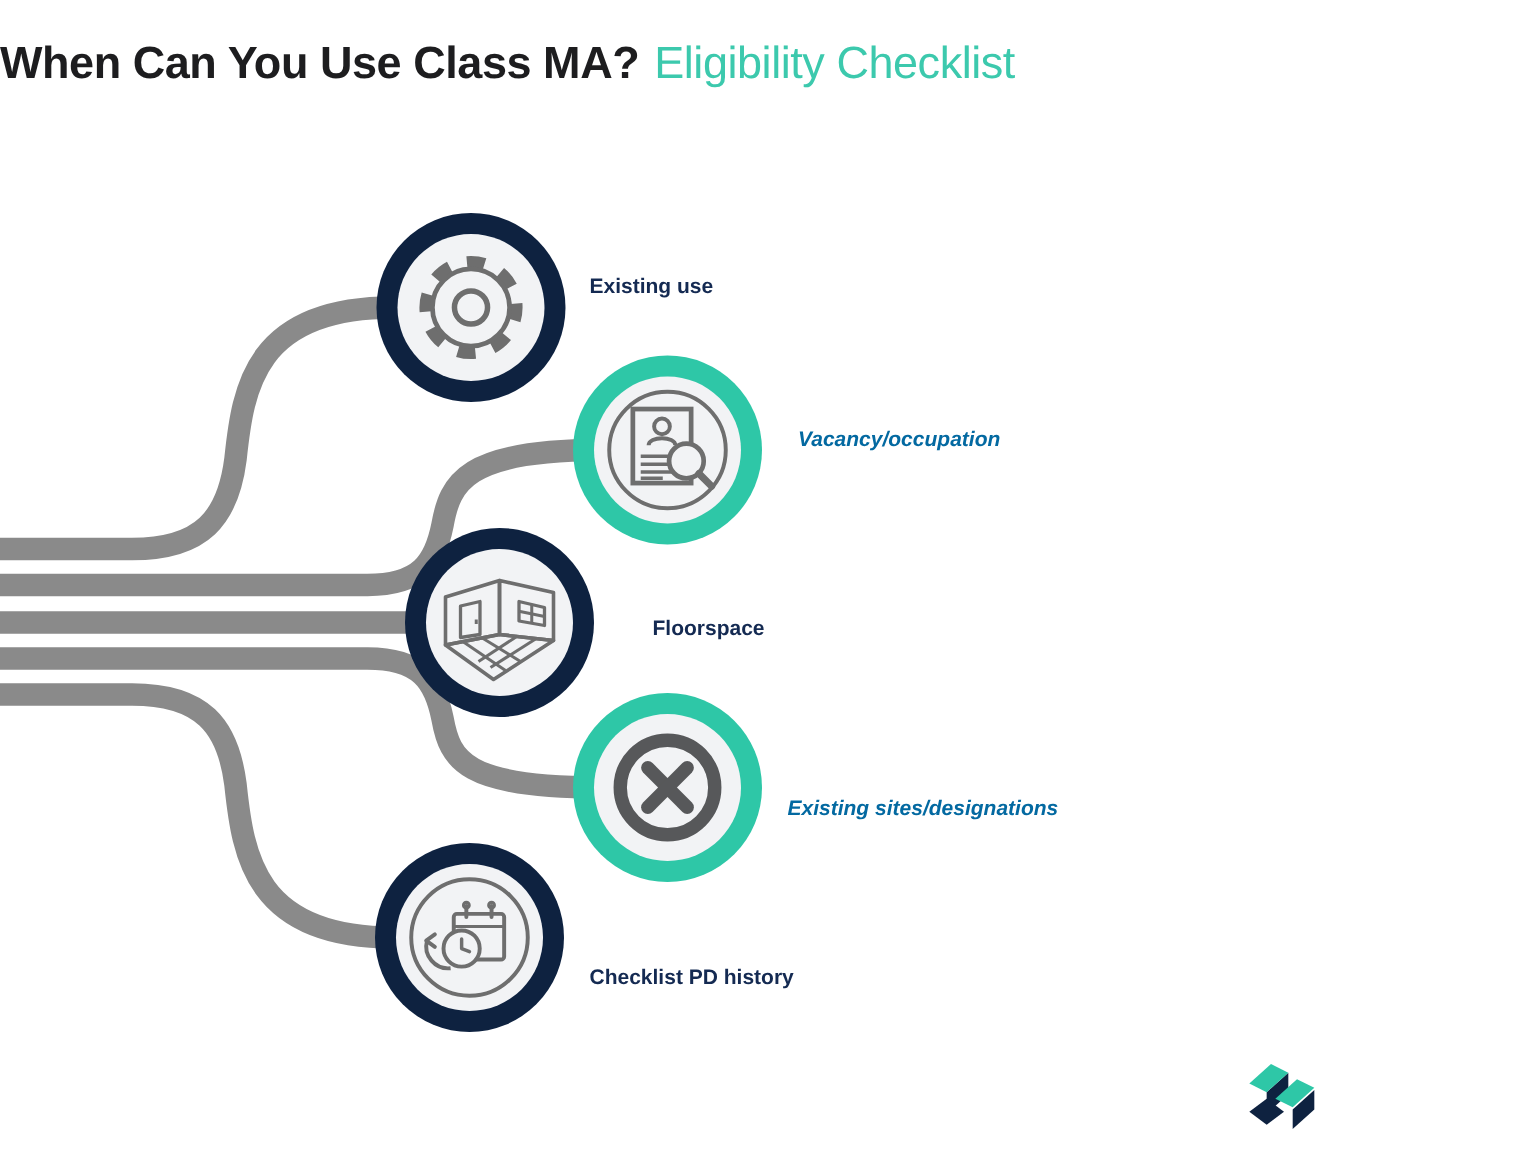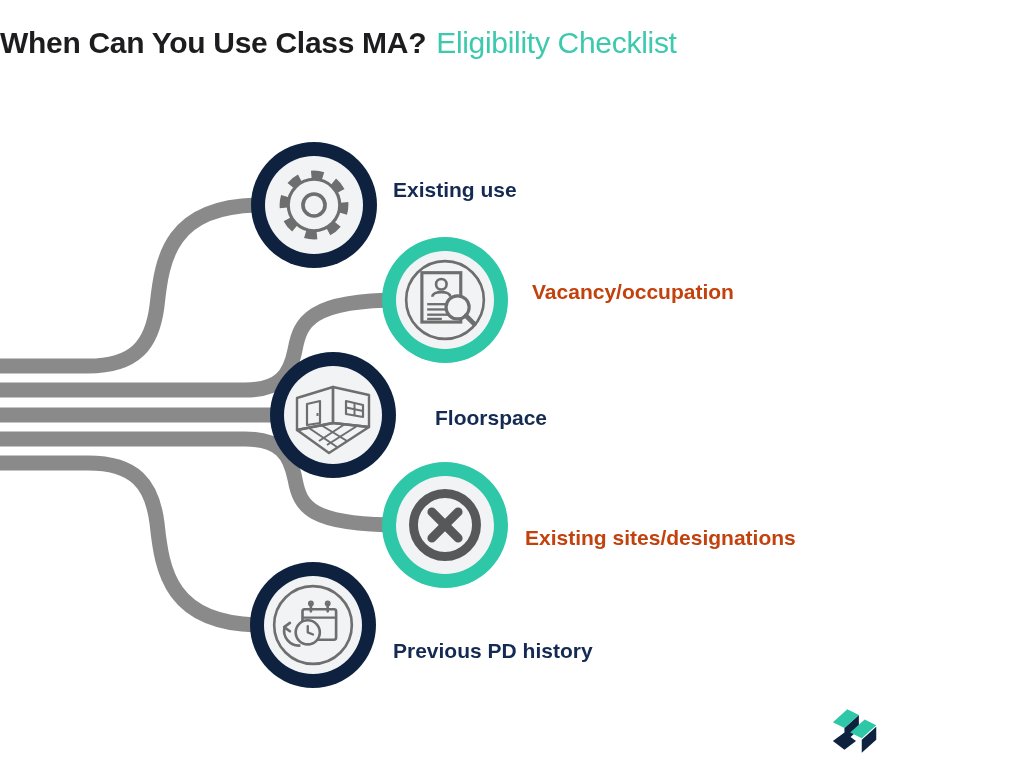--- a/index.html
+++ b/index.html
@@ -22,24 +22,24 @@
         display:flex;align-items:center;justify-content:center;}
   .node.navy{background:#0e2240;}
   .node.teal{background:#2ec7a7;}
   .node .disc{width:98px;height:98px;border-radius:50%;background:#f2f3f5;
         display:flex;align-items:center;justify-content:center;}
   .icon-svg{display:block;}
   .icon-svg *{stroke:#6e6e6e;fill:none;}
   .icon-svg .dark{stroke:#57585a;}
   .icon-svg .fillglass{fill:#f2f3f5;}
   
-  .label{position:absolute;font-weight:700;font-size:21px;white-space:nowrap;
+  .label{position:absolute;font-weight:700;font-size:14px;white-space:nowrap;
          transform:translateY(-50%);}
   .label.navy{color:#142a52;}
-  .label.teal{color:#c2410c;}
+  .label.teal{color:#0369a1;font-style:italic;}
   
   .logo{position:absolute;left:829px;top:702px;height:58px;
         display:flex;align-items:center;gap:8px;}
   .logo .wordmark{font-weight:700;font-size:29px;color:#0e2240;letter-spacing:-0.5px;}
 </style>
 </head>
 <body>
 
 <div id="canvas">
 
@@ -125,21 +125,21 @@
         <circle cx="-2" cy="-20.5" r="1.8" stroke-width="2"></circle>
         <line x1="14" y1="-20" x2="14" y2="-13" stroke-width="2.5" stroke-linecap="round"></line>
         <circle cx="14" cy="-20.5" r="1.8" stroke-width="2"></circle>
         <circle class="fillglass" cx="-5" cy="7" r="11.5" stroke-width="2.5"></circle>
         <polyline points="-5,1 -5,7 0,9" stroke-width="2.2" stroke-linecap="round" stroke-linejoin="round"></polyline>
         <path d="M-27,2 A 14 14 0 0 0 -12,19.5" stroke-width="2.5"></path>
         <polyline points="-22,-2 -27.5,2 -22,6" stroke-width="2.5" stroke-linecap="round" stroke-linejoin="round"></polyline>
       </svg>
     </div>
   </div>
-  <div class="label navy" style="left:393px;top:651px;">Previous PD history</div>
+  <div class="label navy" style="left:393px;top:651px;">Checklist PD history</div>
 
   <div class="logo">
     <svg width="54" height="52" viewBox="0 0 36 36">
       <polygon points="10,16 20,7 20,17 10,26" fill="#0e2240"></polygon>
       <polygon points="22,24 32,15 32,24 22,33" fill="#0e2240"></polygon>
       <polygon points="2,25 10,19 18,25 10,31" fill="#0e2240"></polygon>
       <polygon points="2,12 12,3 20,7 10,16" fill="#2ec7a7"></polygon>
       <polygon points="14,19 24,10 32,14 22,23" fill="#2ec7a7"></polygon>
     </svg>
   </div>

